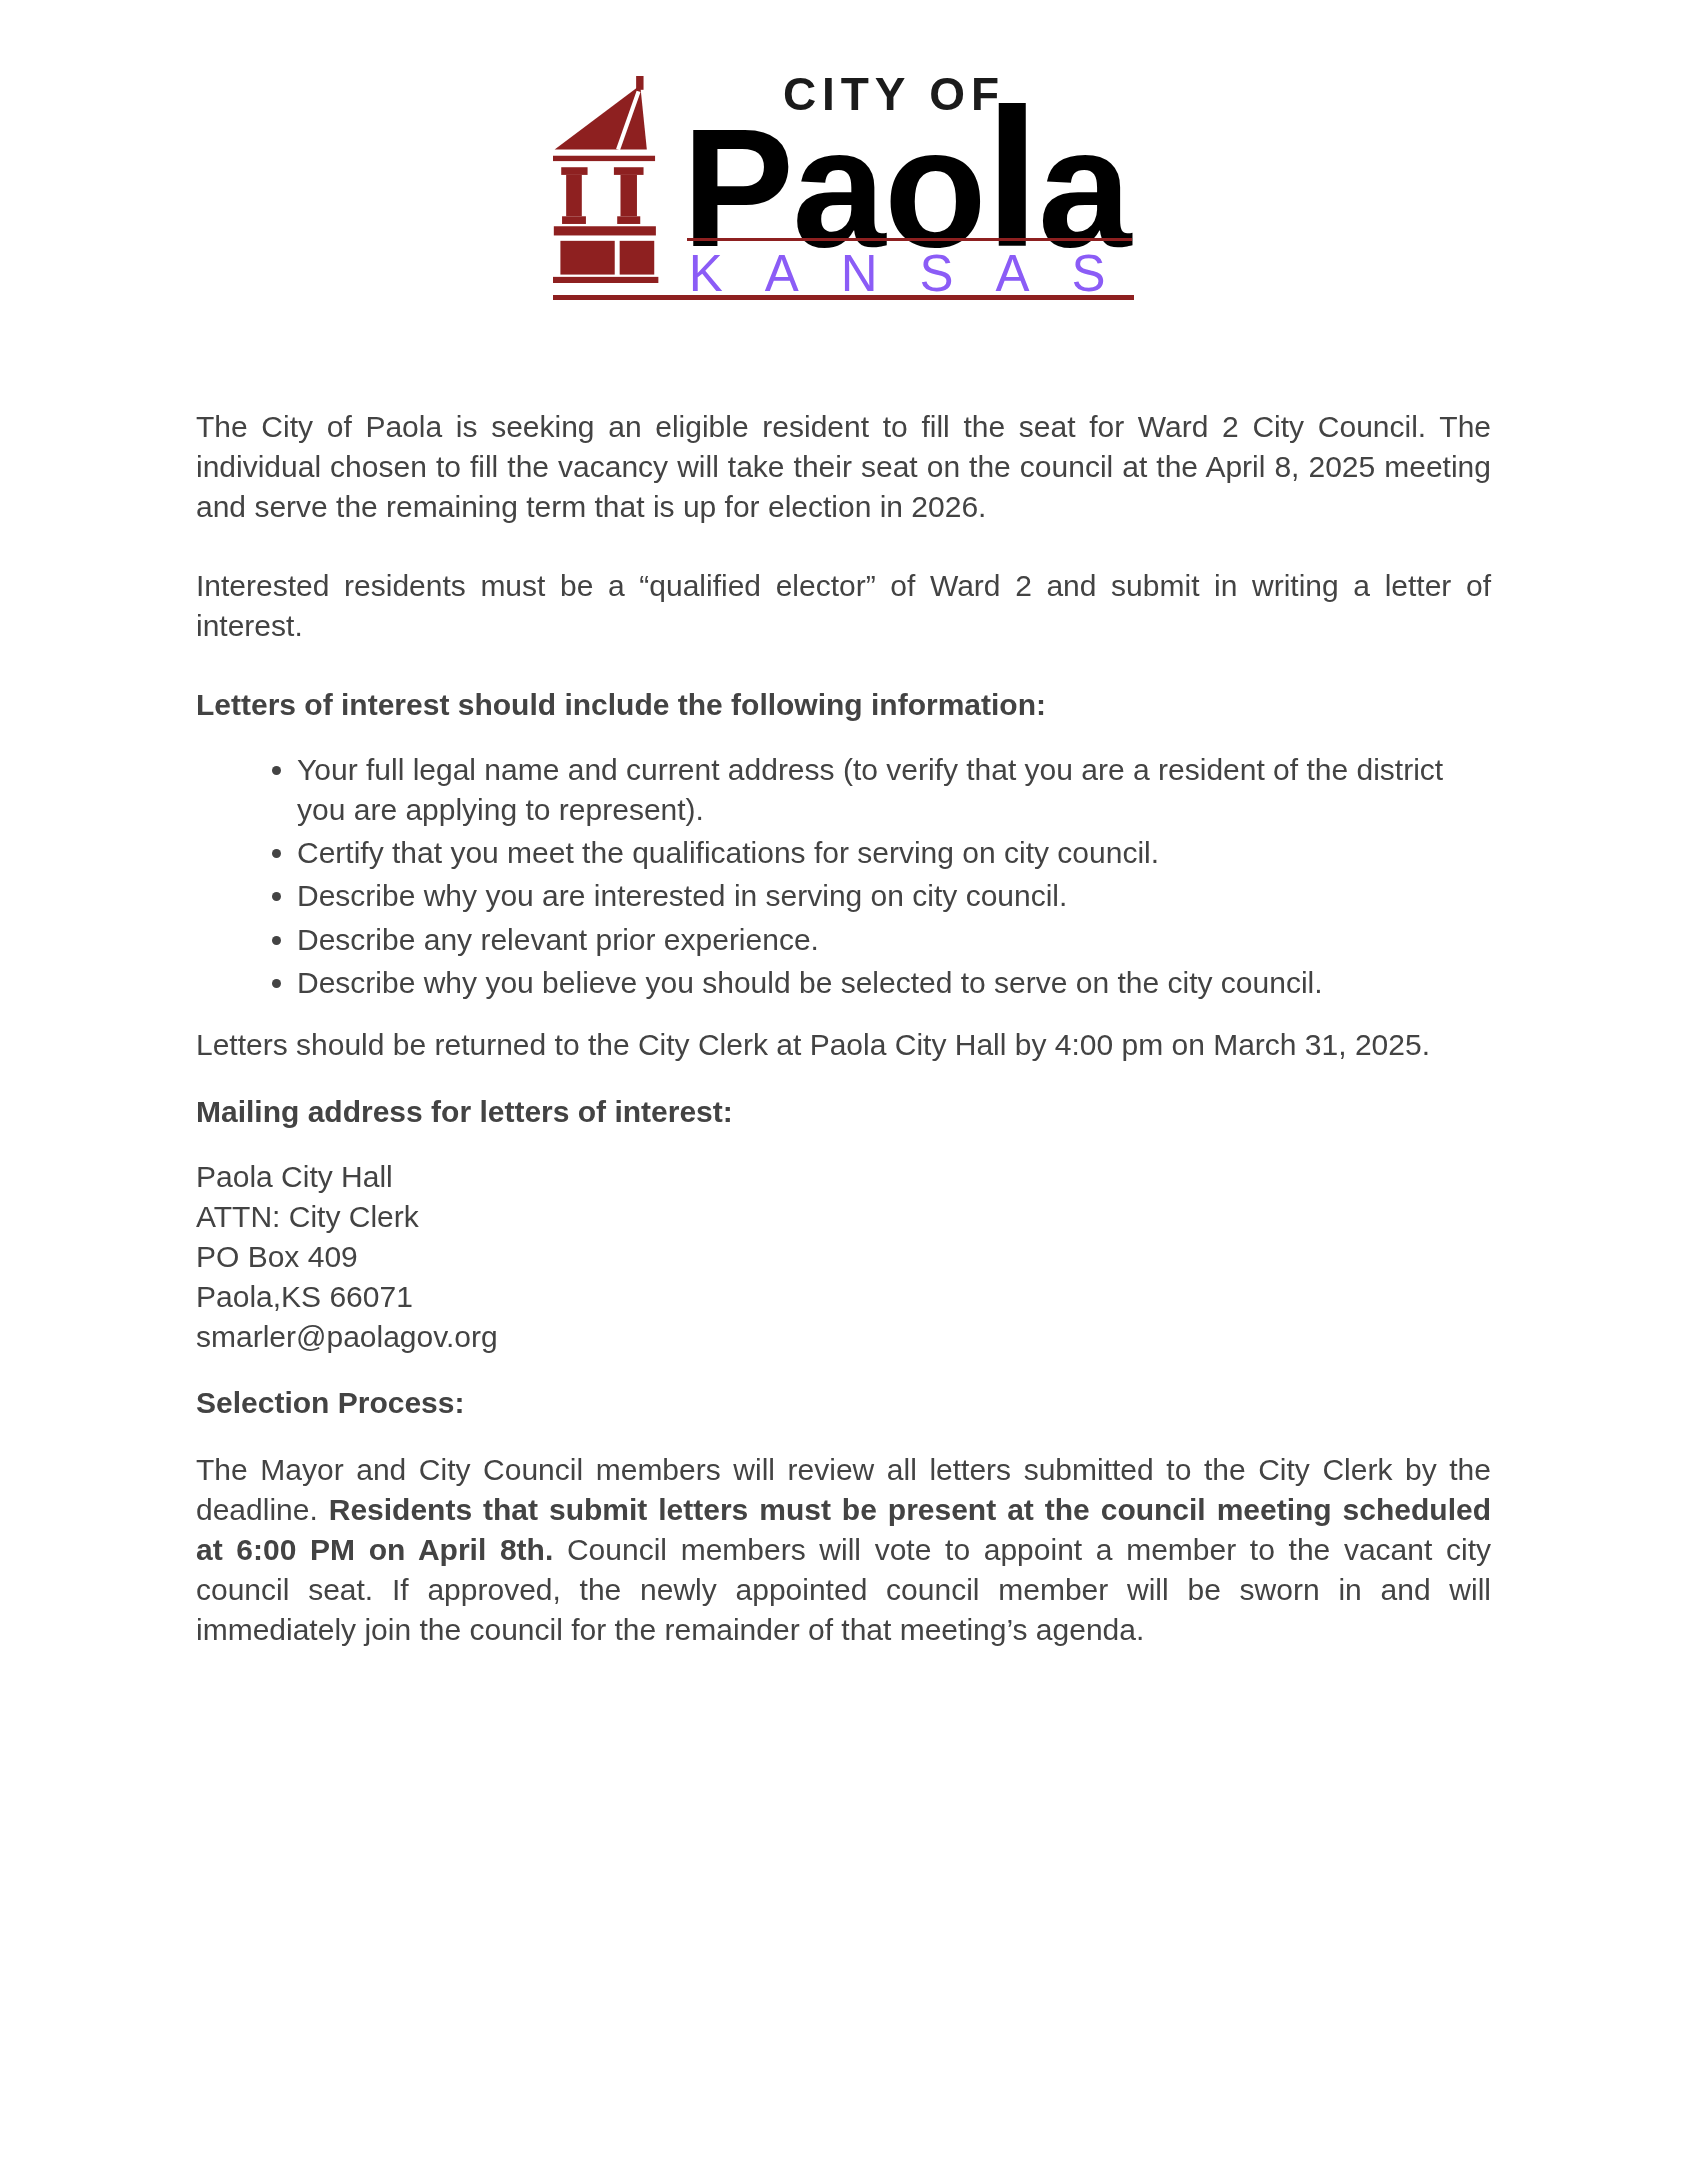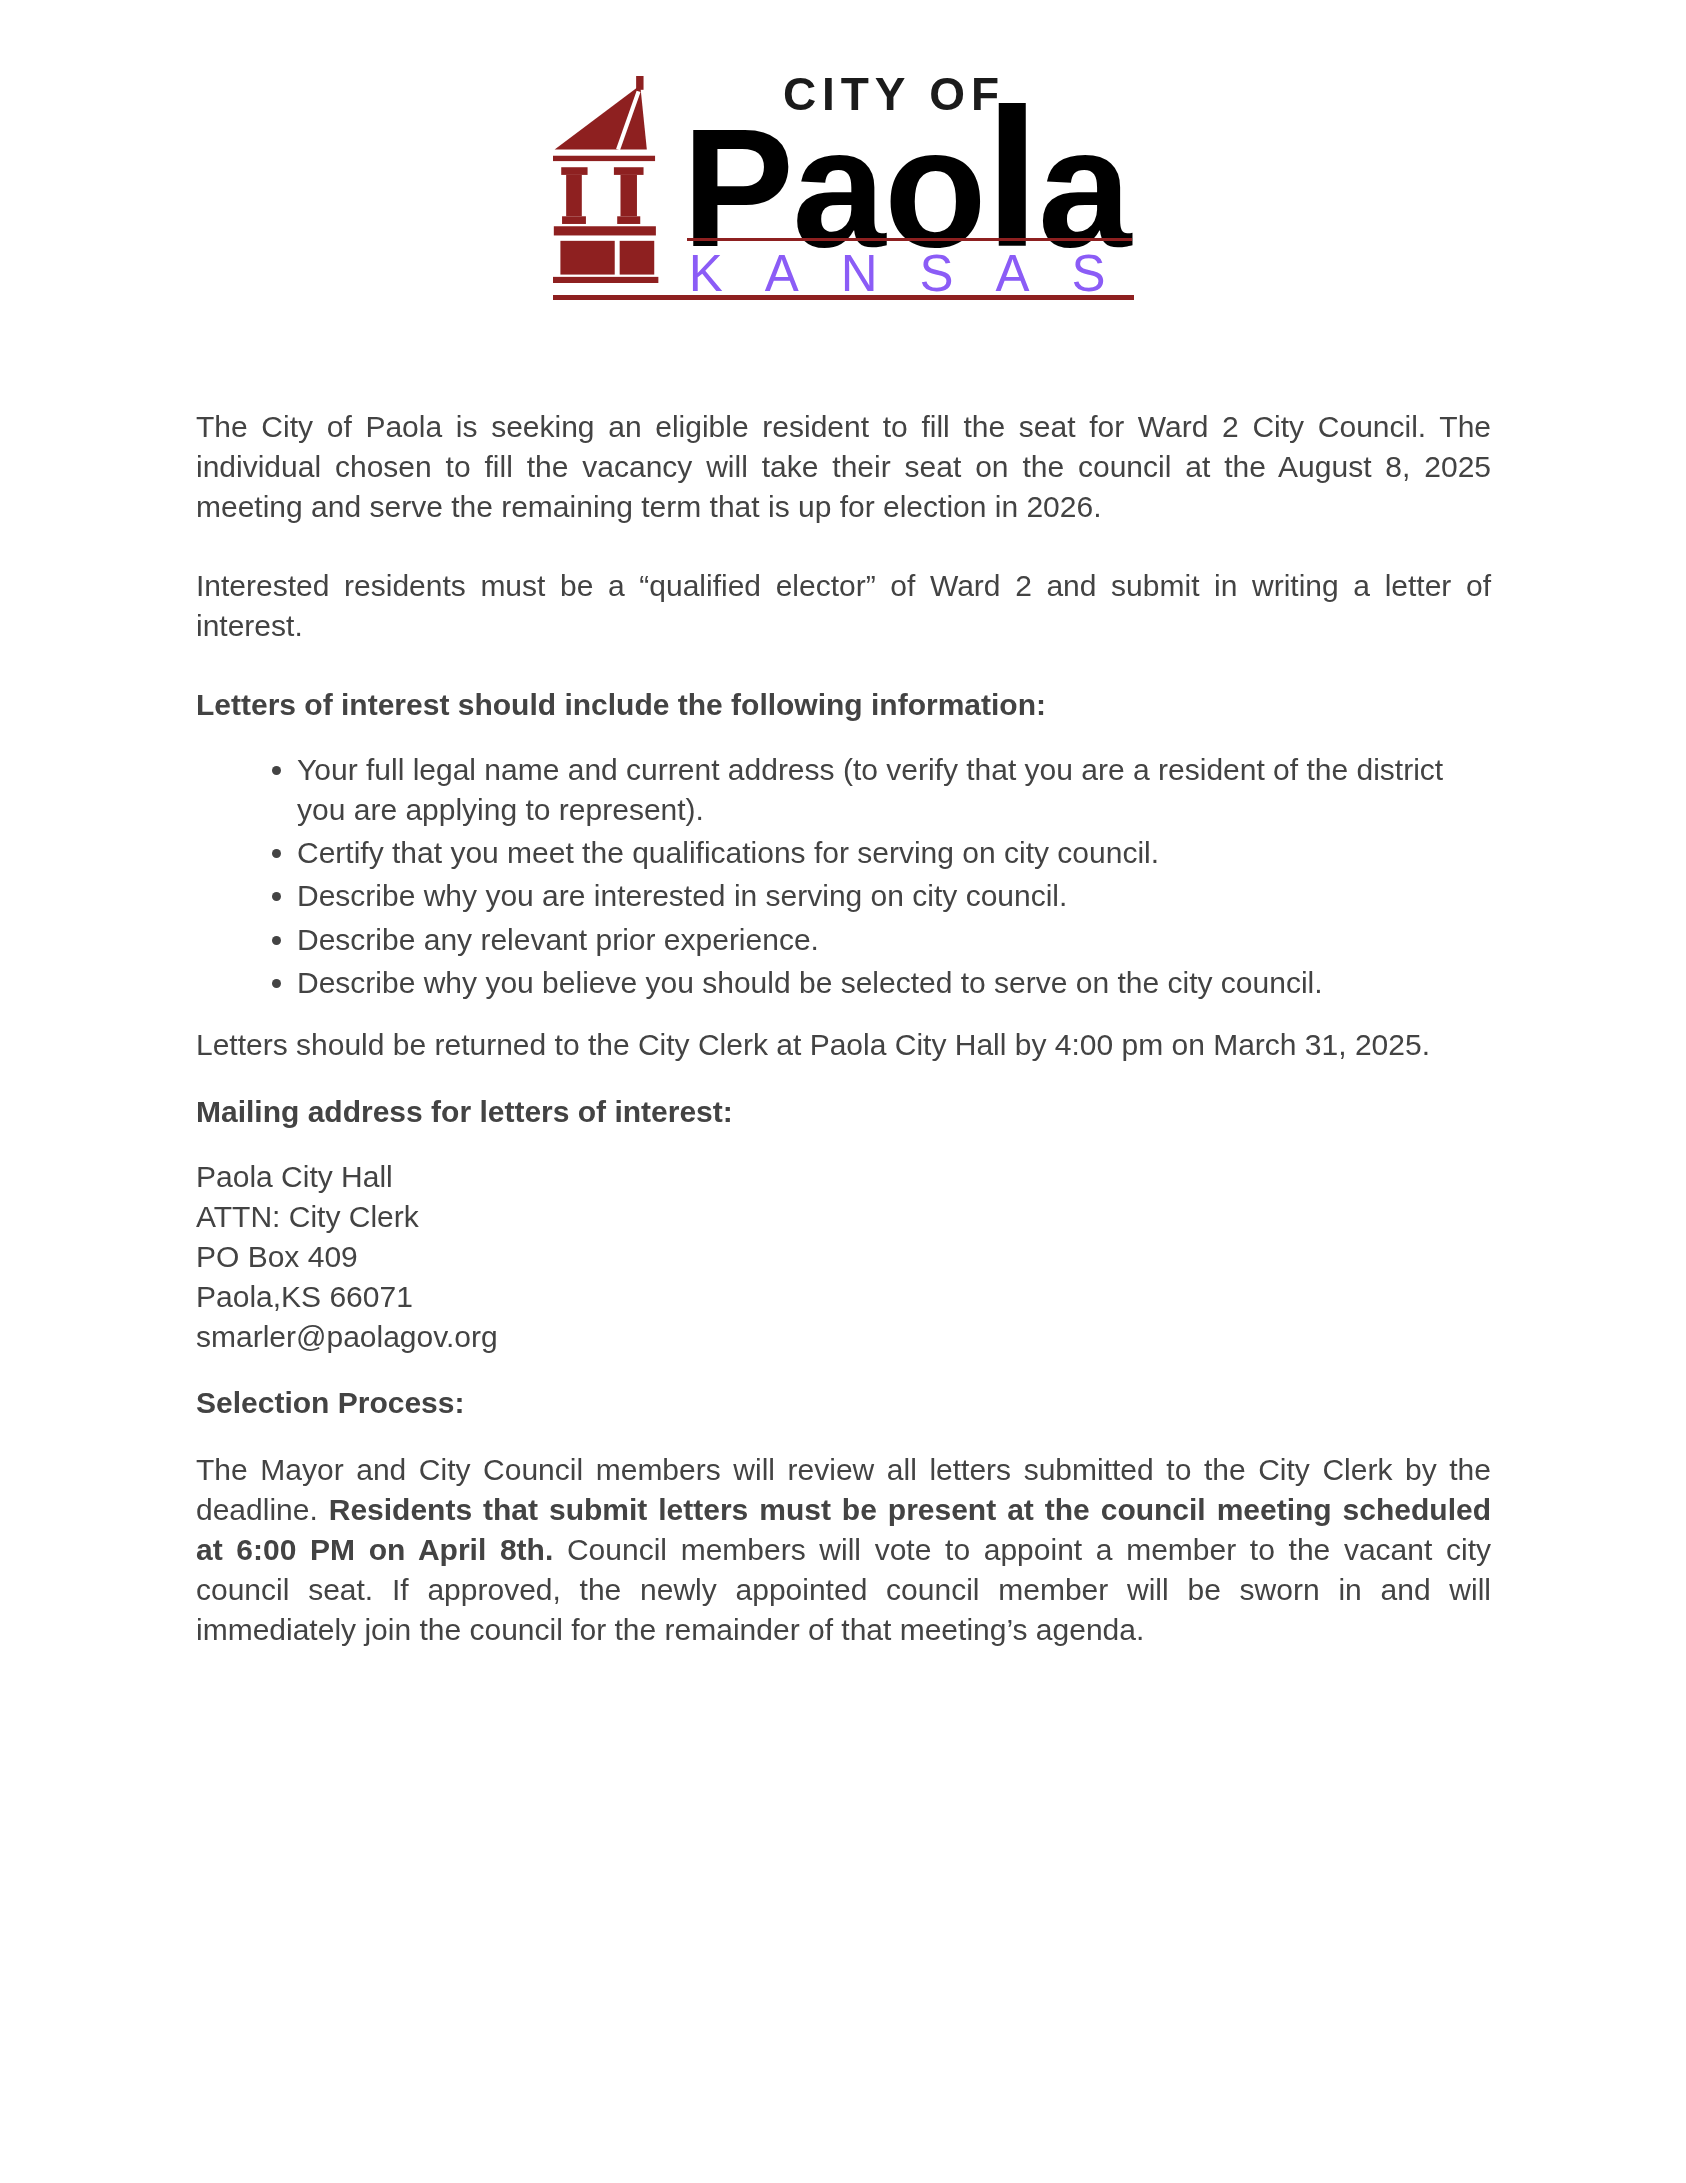--- a/index.html
+++ b/index.html
@@ -86,21 +86,21 @@
           <div class="logo-kansas">KANSAS</div>
         </div>
 
       </div>
       <div class="logo-rule-thick"></div>
     </div>
   </div>
 
   <div class="content body-text">
 
-    <p class="just mb-lg">The City of Paola is seeking an eligible resident to fill the seat for Ward 2 City Council. The individual chosen to fill the vacancy will take their seat on the council at the August 8, 2025 meeting and serve the remaining term that is up for election in 2026.</p>
+    <p class="just mb-lg">The City of Paola is seeking an eligible resident to fill the seat for Ward 2 City Council. The individual chosen to fill the vacancy will take their seat on the council at the April 8, 2025 meeting and serve the remaining term that is up for election in 2026.</p>
 
     <p class="just mb-lg">Interested residents must be a “qualified elector” of Ward 2 and submit in writing a letter of interest.</p>
 
     <div class="heading">Letters of interest should include the following information:</div>
 
     <ul class="letters-list">
       <li>Your full legal name and current address (to verify that you are a resident of the district you are applying to represent).</li>
       <li>Certify that you meet the qualifications for serving on city council.</li>
       <li>Describe why you are interested in serving on city council.</li>
       <li>Describe any relevant prior experience.</li>

